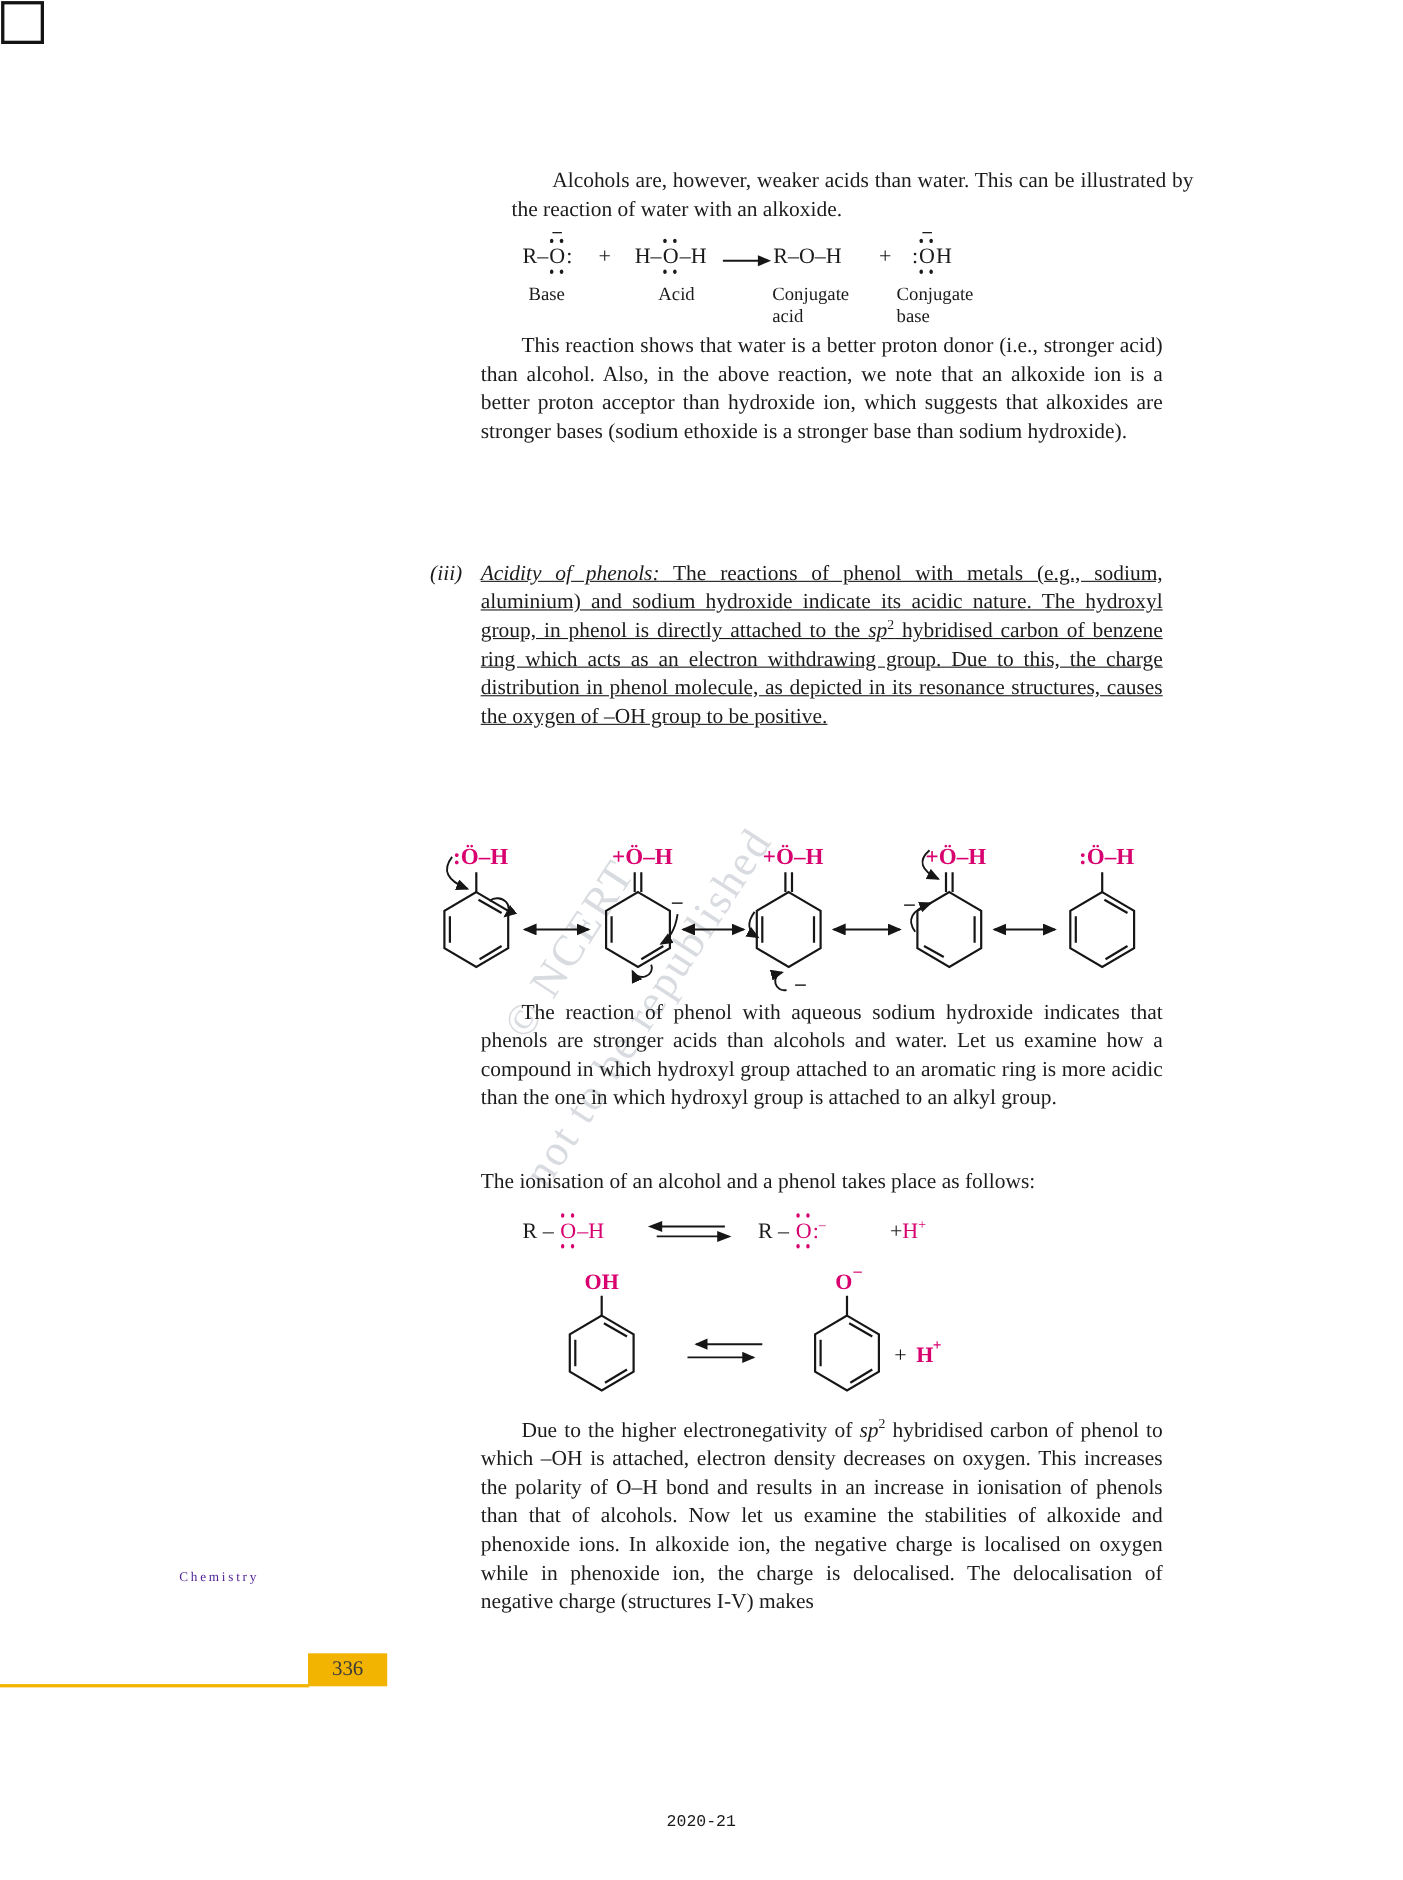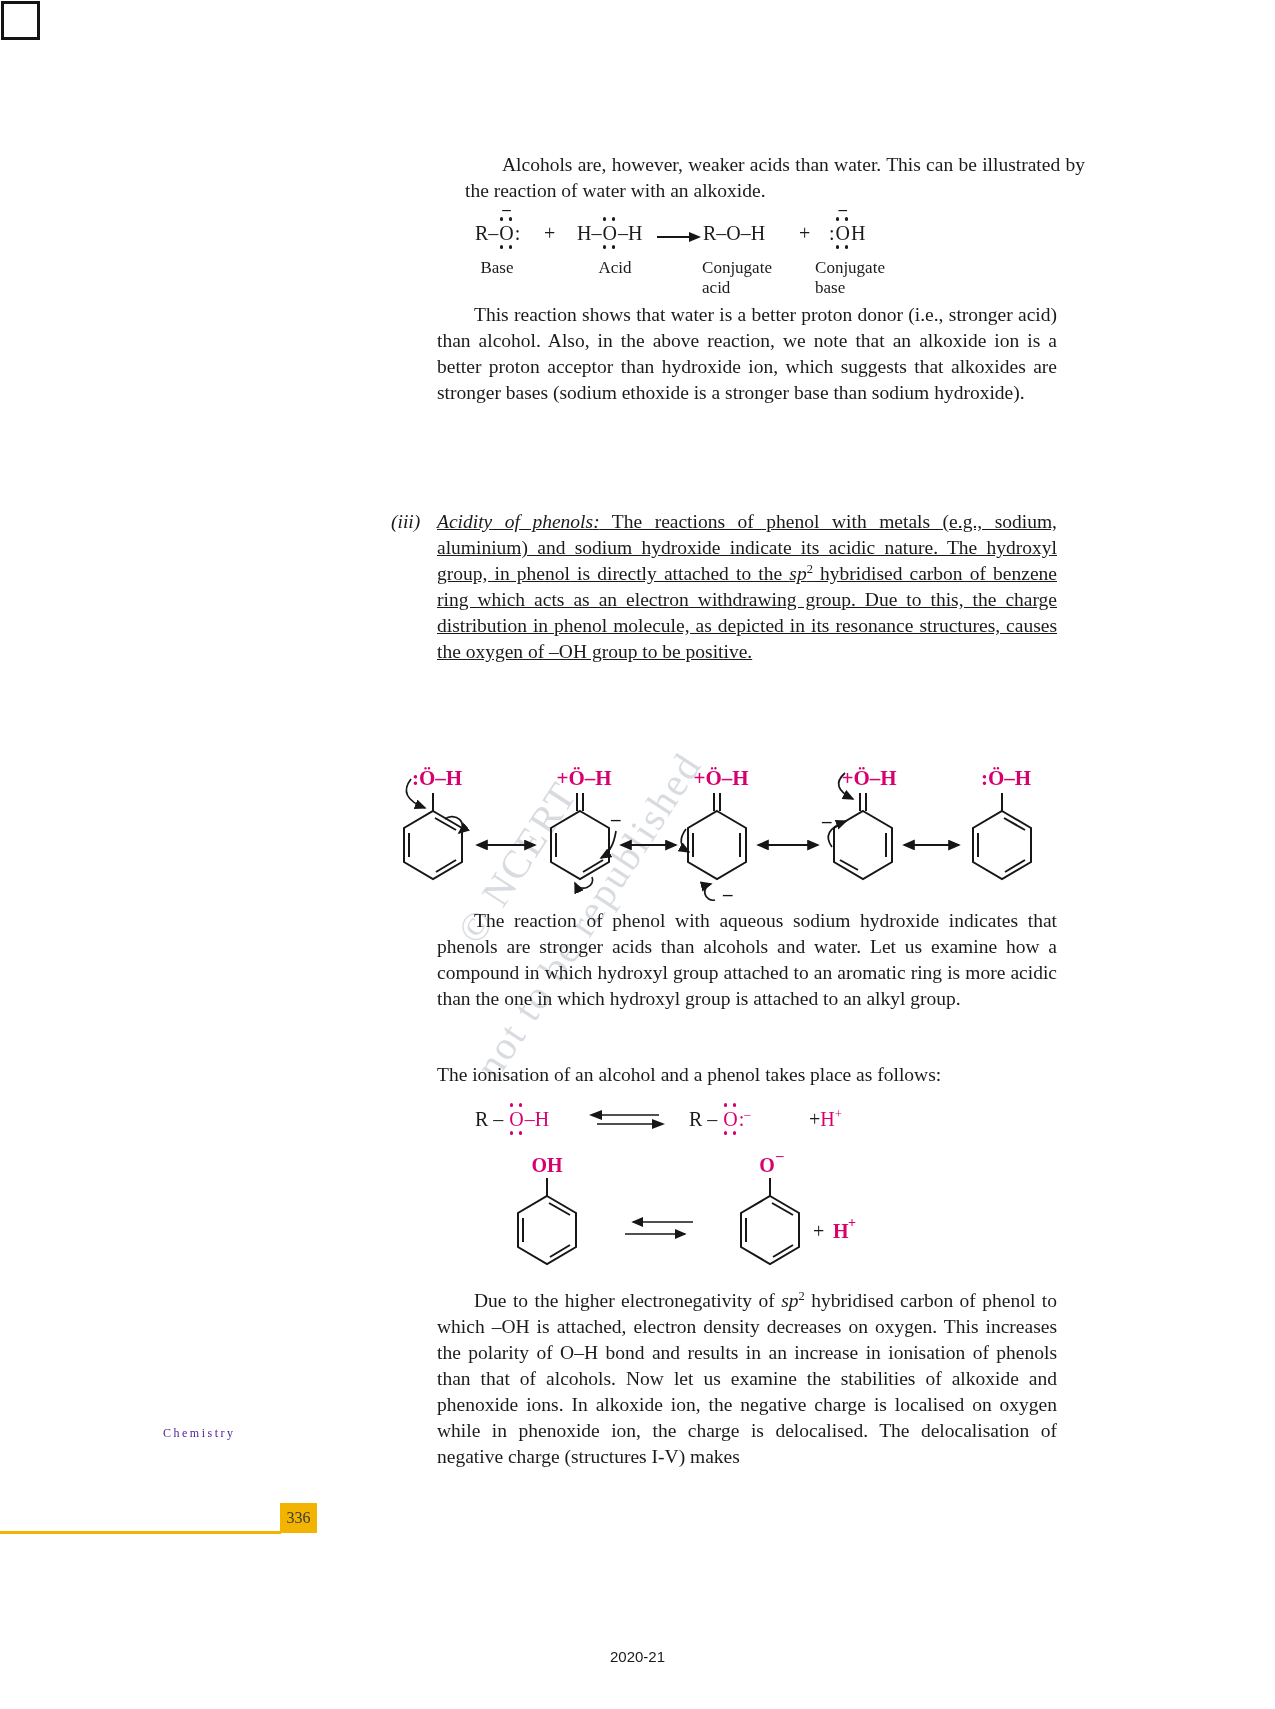--- a/index.html
+++ b/index.html
@@ -45,24 +45,24 @@
   svg text{font-family:"Liberation Serif","DejaVu Serif",serif;}
   .ring{fill:none;stroke:#161616;stroke-width:2;}
   .curve{fill:none;stroke:#161616;stroke-width:1.7;}
   .rarrow{stroke:#161616;stroke-width:1.8;}
   .olabel{fill:var(--mag);font-size:21px;font-weight:600;text-anchor:middle;}
   .osub{fill:var(--mag);font-size:20px;font-weight:600;}
   .minus{font-size:19px;fill:#161616;font-weight:bold;}
   
   .footrule{left:0;top:1531px;width:281px;height:3px;background:var(--gold);}
   .footsubj{left:163px;top:1426px;font-size:12px;color:#4c1d95;letter-spacing:2.5px;}
-  .footpage{left:280px;top:1503px;width:37px;height:30px;background:var(--gold);color:#3a3a3a;
-            font-size:16px;display:flex;align-items:center;justify-content:center;}
+  .footpage{left:280px;top:1503px;width:72px;height:30px;background:var(--gold);color:#3a3a3a;
+            font-size:19px;display:flex;align-items:center;justify-content:center;}
   .footyear{left:50%;transform:translateX(-50%);top:1648px;
-            font-family:Liberation Sans, sans-serif;font-size:15px;color:#1a1a1a;}
+            font-family:Liberation Mono, monospace;font-size:15px;color:#1a1a1a;}
 </style>
 </head>
 <body>
 
 <div class="page">
 
   <div class="abs regmark"></div>
 
   <div class="abs wm" style="left:487px;top:905px;">© NCERT</div>
   <div class="abs wm" style="left:505px;top:1040px;">not to be republished</div>

